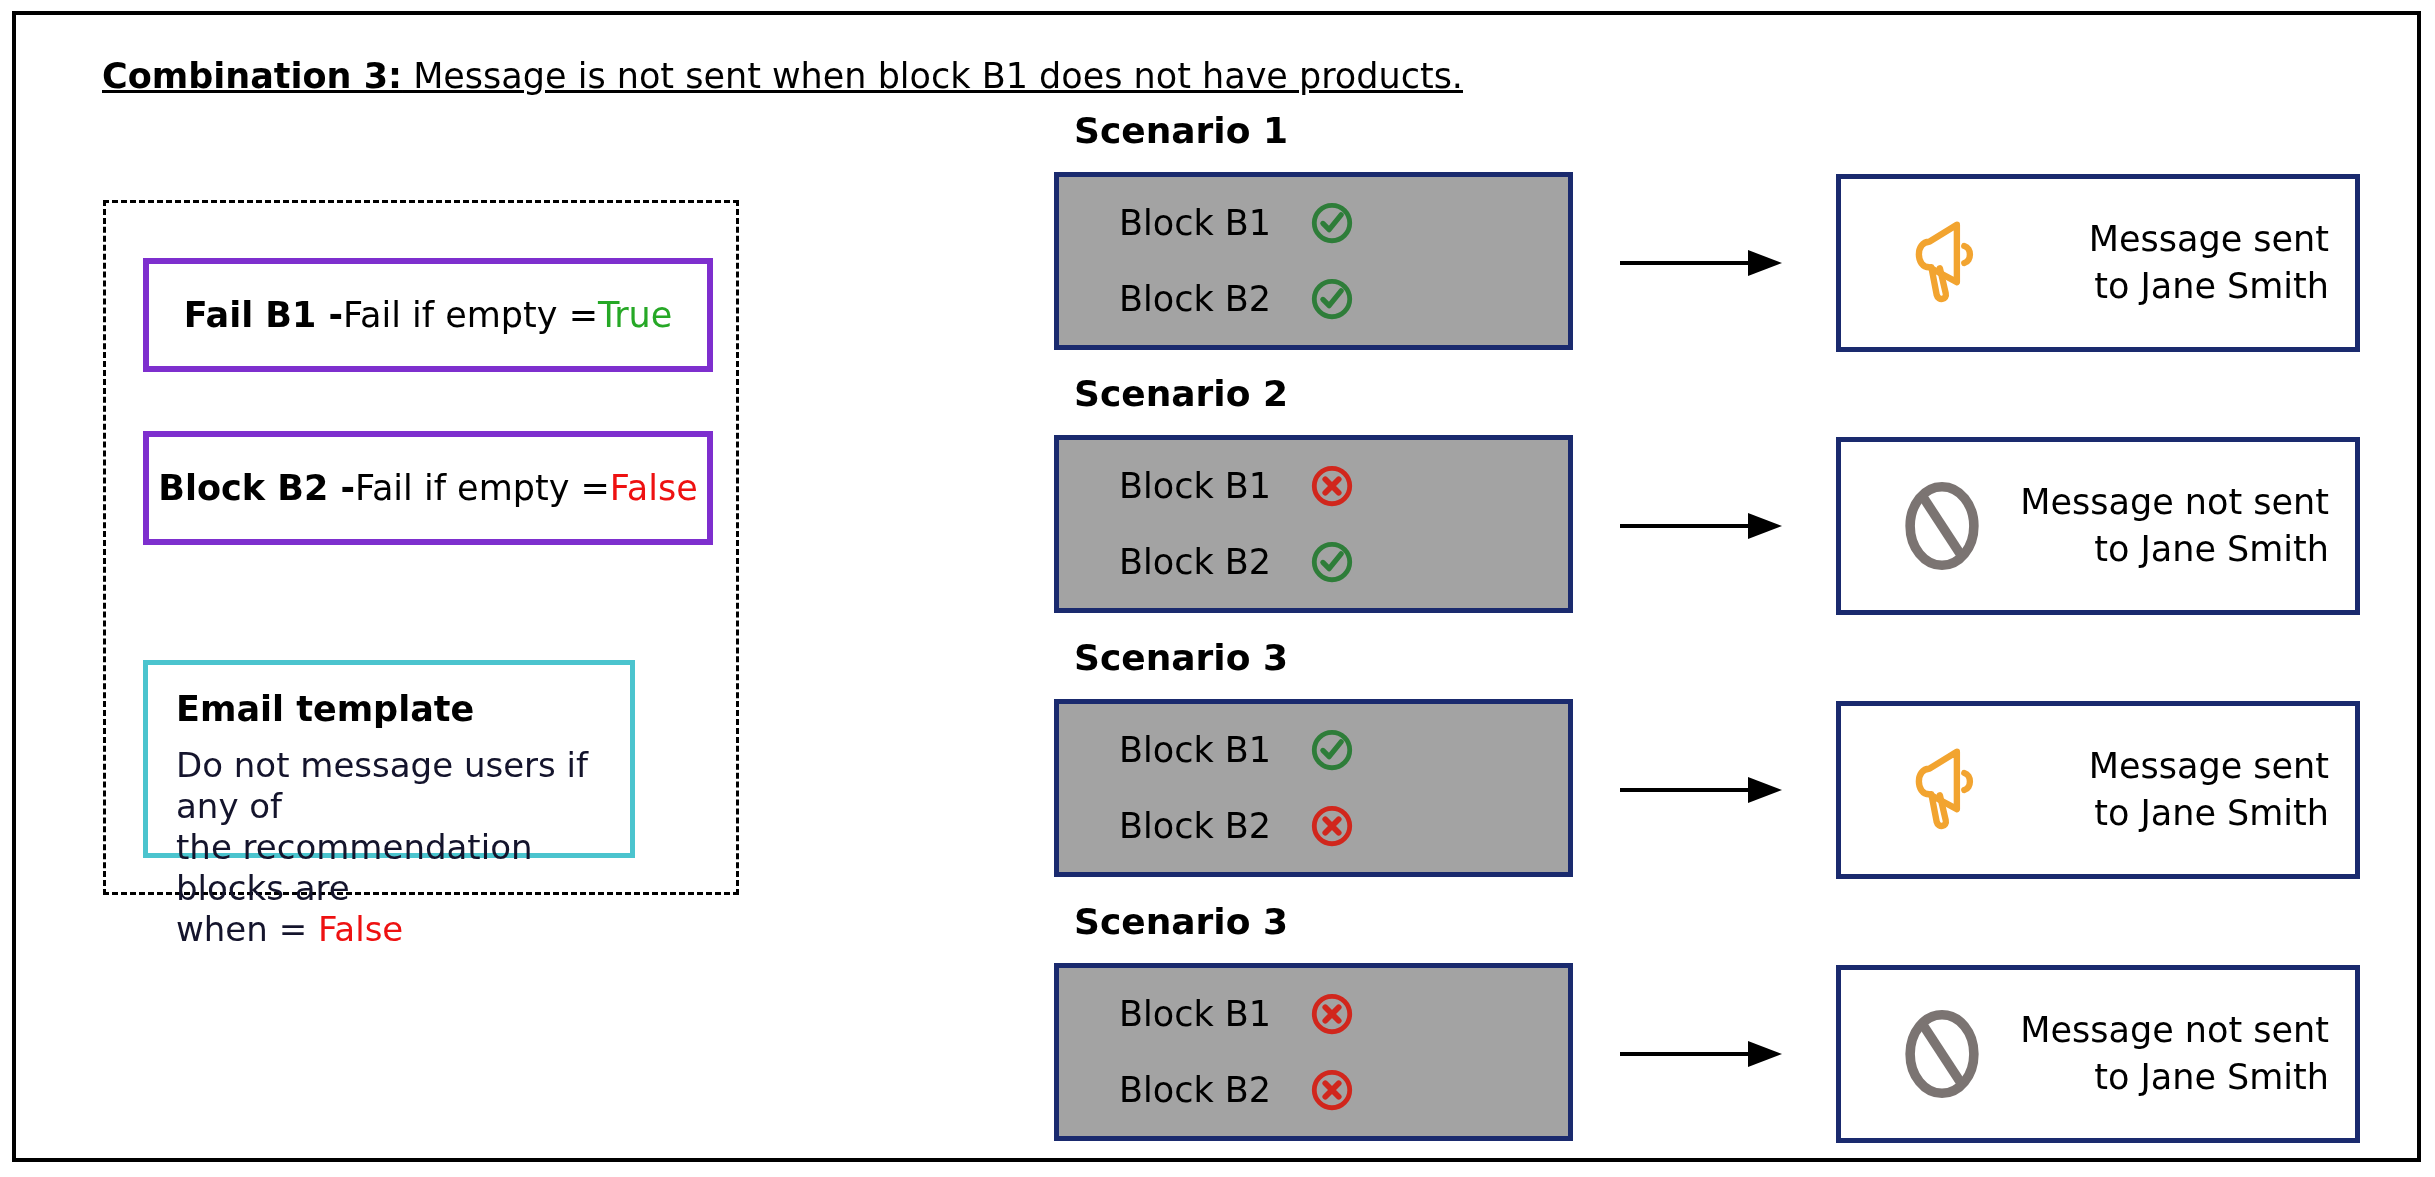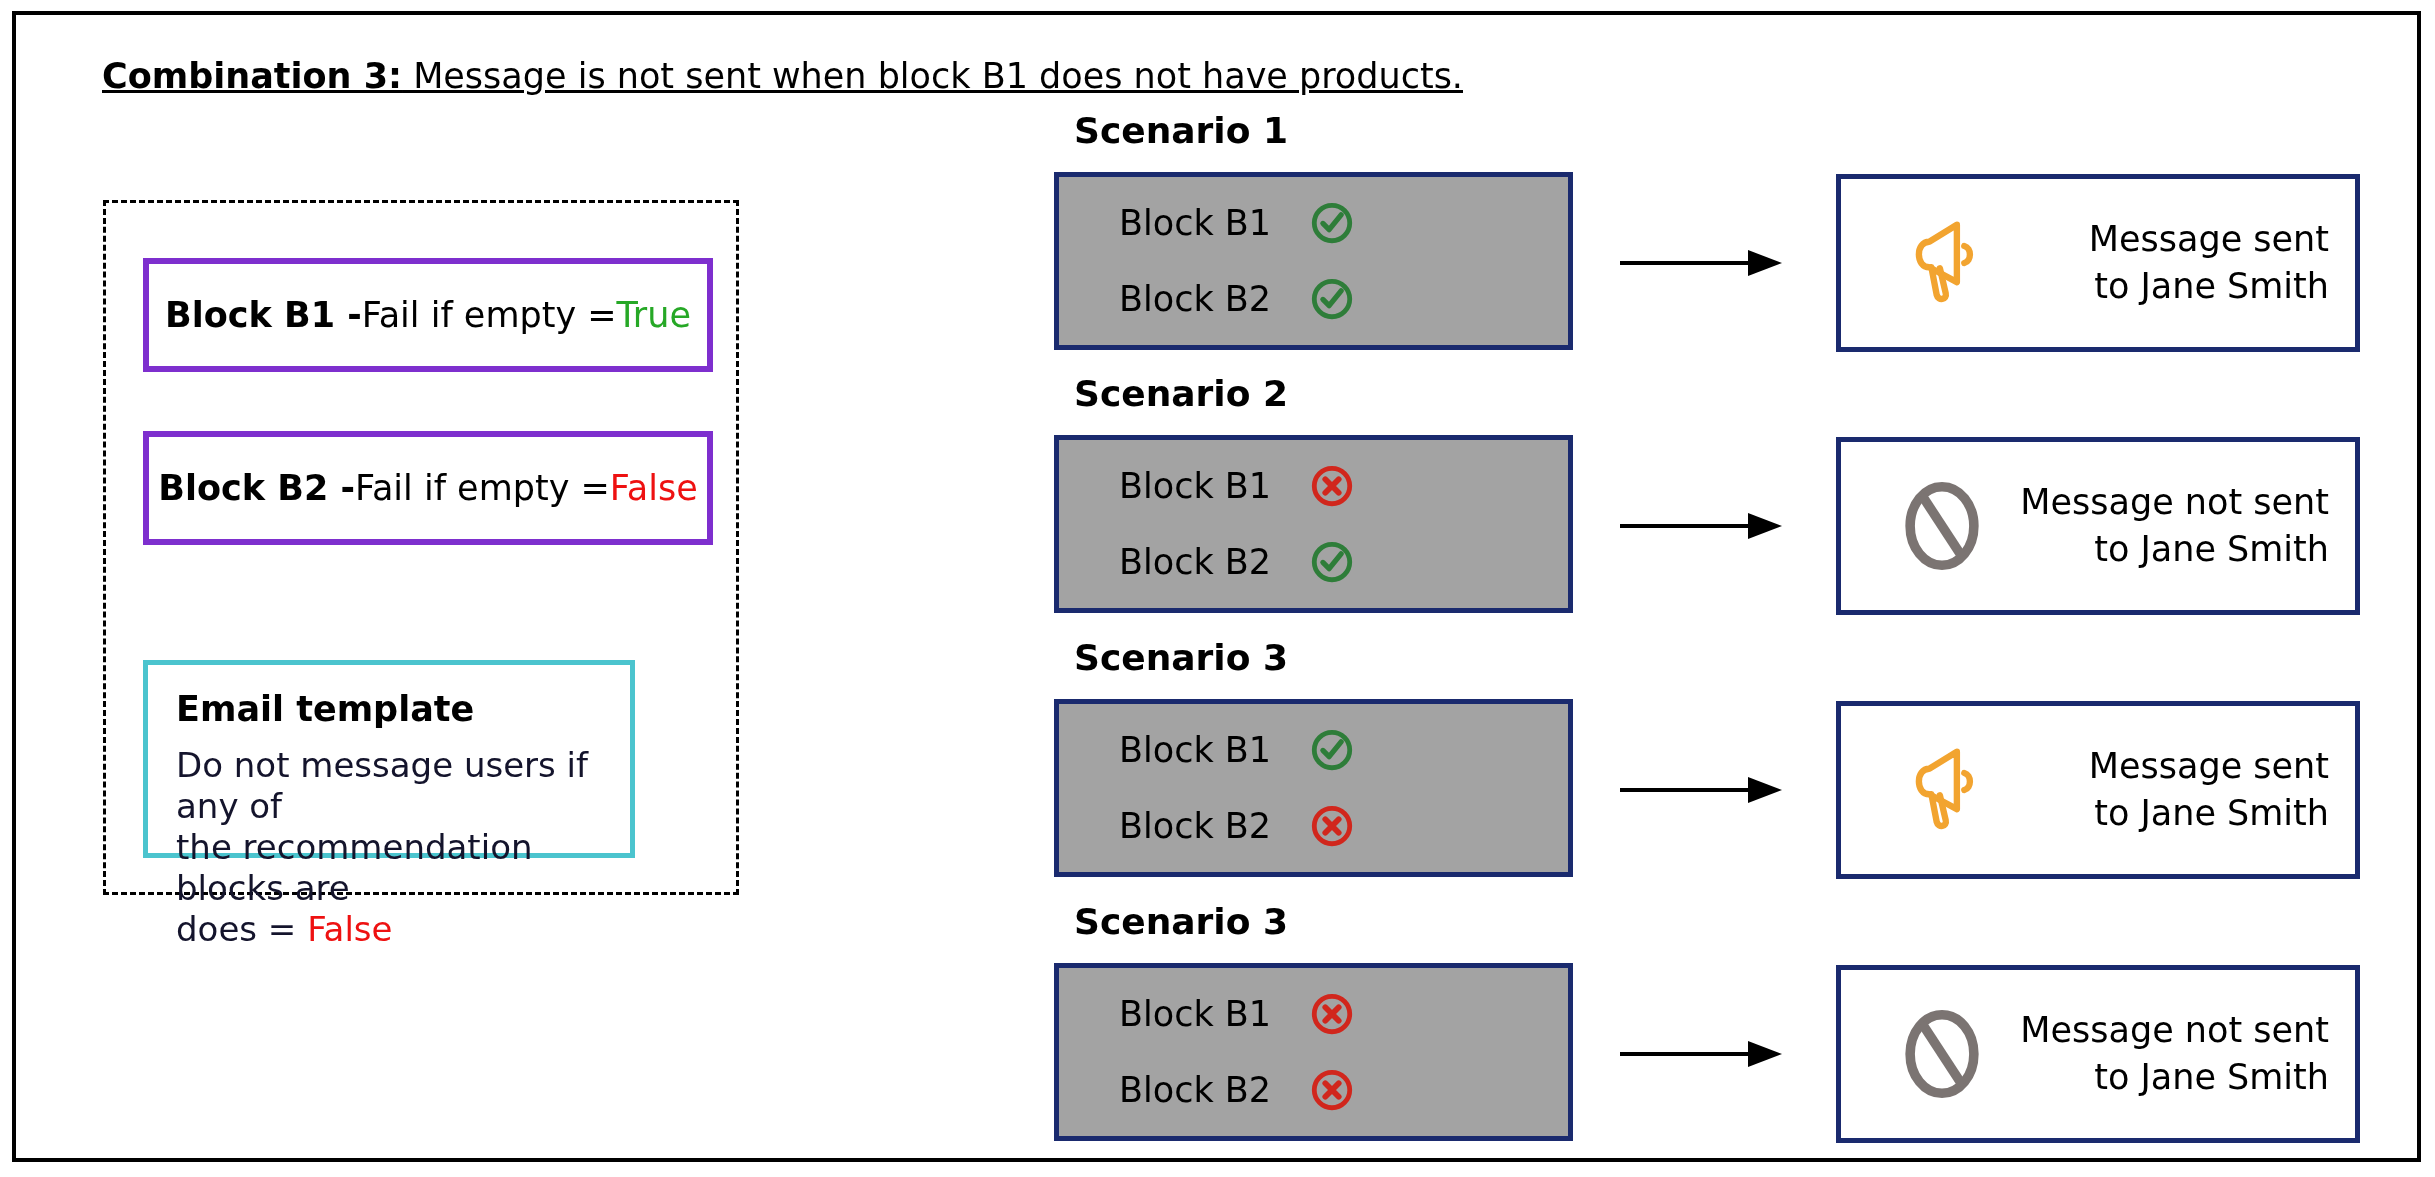--- a/index.html
+++ b/index.html
@@ -65,35 +65,35 @@
   </defs>
 </svg>
 
 <div class="stage">
   <div class="outer-border"></div>
 
   <div class="title"><b>Combination 3:</b><span> Message is not sent when block B1 does not have products.</span></div>
 
   <div class="legend">
     <div class="legend-box b1">
-        <b>Block B1 - </b>
+        <b>Fail B1 - </b>
         <span>Fail if empty = </span>
         <span class="val-true">True</span>
       </div>
     <div class="legend-box b2">
         <b>Block B2 - </b>
         <span>Fail if empty = </span>
         <span class="val-false">False</span>
       </div>
     <div class="email-box">
       <h3>Email template</h3>
       <div class="email-body">
         <span>Do not message users if any of</span><br>
         <span>the recommendation blocks are</span><br>
-        <span>does = </span><span class="val-false">False</span>
+        <span>when = </span><span class="val-false">False</span>
       </div>
     </div>
   </div>
 
   <div class="scenario-group" style="top:110px">
     <div class="scenario-heading">Scenario 1</div>
     <div class="scenario-box">
       <div class="block-row">
         <span class="label">Block B1</span>
         <svg class="status-icon" viewBox="0 0 48 48">

